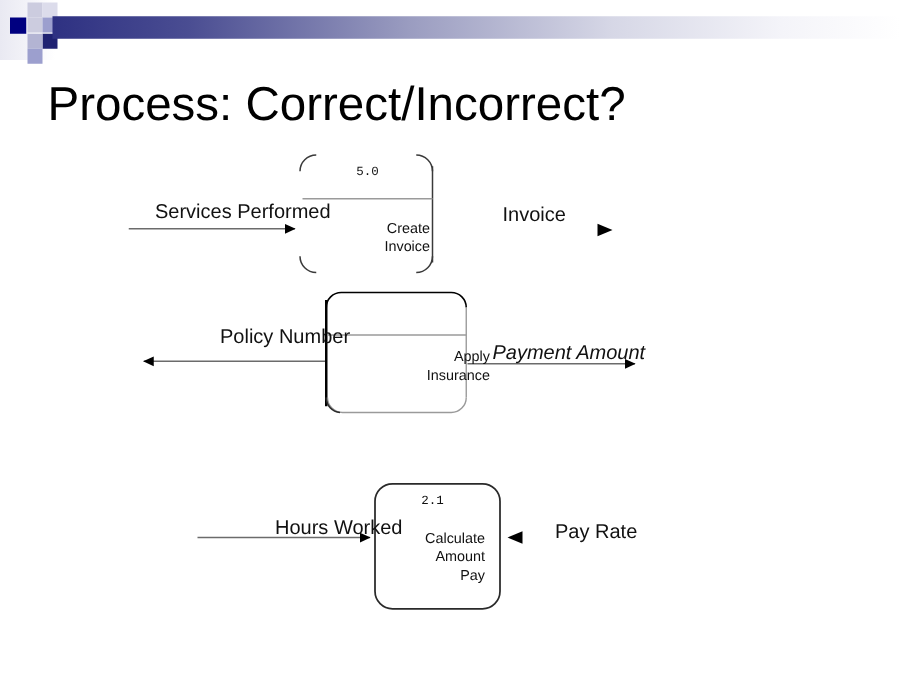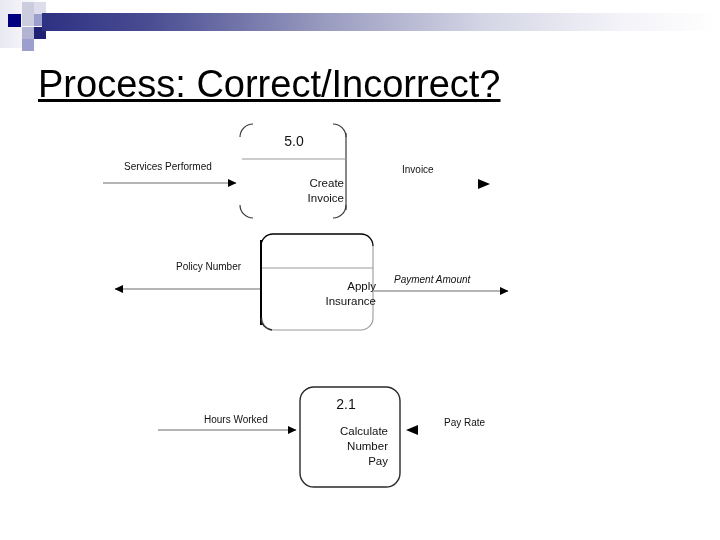--- a/index.html
+++ b/index.html
@@ -47,43 +47,43 @@
   
   #page-title {
     position: absolute;
     left: 38px;
     top: 63px;
     font-size: 38px;
     font-weight: normal;
     color: #000000;
     letter-spacing: 0px;
     white-space: nowrap;
-    text-decoration: underline;
   }
 
   
   #diagram {
     position: absolute;
     left: 0; top: 0;
     width: 720px; height: 540px;
   }
   #diagram svg { display: block; }
 
   .flow-label {
     position: absolute;
+    font-size: 16px;
+    color: #111111;
+    white-space: nowrap;
+  }
+  .proc-num {
+    position: absolute;
     font-size: 10px;
     color: #111111;
     white-space: nowrap;
-  }
-  .proc-num {
-    position: absolute;
-    font-size: 14px;
-    color: #111111;
-    white-space: nowrap;
     text-align: center;
+    font-family: Liberation Mono, monospace;
   }
   .proc-name {
     position: absolute;
     font-size: 11.5px;
     color: #111111;
     text-align: right;
     line-height: 15px;
     white-space: nowrap;
   }
 </style>
@@ -178,29 +178,29 @@
 
   <div class="proc-num" style="left:244px; top:133px; width:100px;">5.0</div>
   <div class="proc-name" style="left:244px; top:176px; width:100px;">
     <div>Create</div>
     <div>Invoice</div>
   </div>
   <div class="flow-label" style="left:124px; top:161px;">Services Performed</div>
   <div class="flow-label" style="left:402px; top:164px;">Invoice</div>
 
   <div class="proc-num" style="left:262px; top:244px; width:112px;"></div>
-  <div class="proc-name" style="left:258px; top:279px; width:118px;">
+  <div class="proc-name" style="left:274px; top:279px; width:118px;">
     <div>Apply</div>
     <div>Insurance</div>
   </div>
   <div class="flow-label" style="left:144px; top:261px;padding-left:32px;">Policy Number</div>
   <div class="flow-label" style="left:394px; top:274px;font-style:italic;">Payment Amount</div>
 
   <div class="proc-num" style="left:300px; top:396px; width:92px;">2.1</div>
   <div class="proc-name" style="left:300px; top:424px; width:88px;">
     <div>Calculate</div>
-    <div>Number</div>
+    <div>Amount</div>
     <div>Pay</div>
   </div>
-  <div class="flow-label" style="left:164px; top:414px;padding-left:40px;">Hours Worked</div>
+  <div class="flow-label" style="left:180px; top:414px;padding-left:40px;">Hours Worked</div>
   <div class="flow-label" style="left:444px; top:417px;">Pay Rate</div>
 
 </div>
 
 </body></html>

